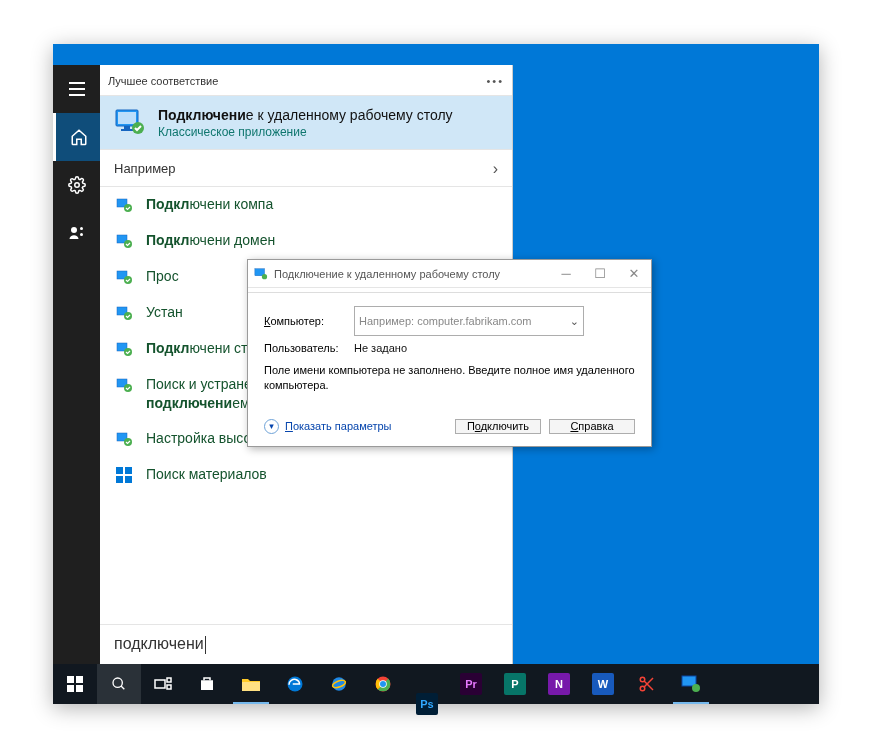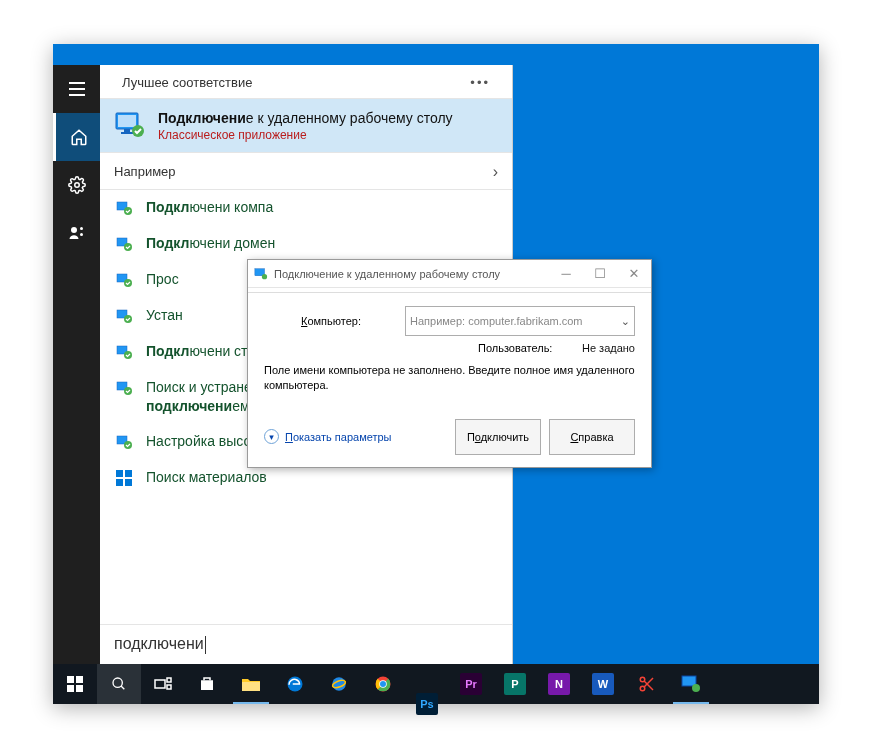--- a/index.html
+++ b/index.html
@@ -9,27 +9,27 @@
 
 .desktop-bg { position: absolute; left: 0; top: 0; right: 0; bottom: 40px; background: #0078d7; }
 
 .start-bar { position: absolute; left: 0; top: 21px; width: 48px; bottom: 40px; background: #1f1f1f; display: flex; flex-direction: column; align-items: center; padding-top: 0; }
 .start-bar-item { width: 48px; height: 48px; display: flex; align-items: center; justify-content: center; cursor: pointer; color: #fff; }
 .start-bar-item.active { background: #0f4d7a; border-left: 3px solid #fff; }
 .hamburger { display: flex; flex-direction: column; gap: 4px; }
 .hamburger span { width: 16px; height: 2px; background: #fff; }
 
 .search-panel { position: absolute; left: 47px; top: 21px; width: 413px; bottom: 40px; background: #fff; display: flex; flex-direction: column; border-right: 1px solid #ccc;}
-.sp-header { padding: 10px 22px 8px; border-bottom: 1px solid #e5e5e5; font-size: 13px; color: #333; display: flex; justify-content: space-between; align-items: center; text-align: center; }
+.sp-header { padding: 10px 8px 8px; border-bottom: 1px solid #e5e5e5; font-size: 11px; color: #333; display: flex; justify-content: space-between; align-items: center; text-align: center; }
 .sp-header-dots { letter-spacing: 2px; color: #555; }
 
 .best-match { display: flex; padding: 10px 14px; gap: 12px; background: #d0e7f7; border-bottom: 1px solid #e5e5e5; cursor: pointer; align-items: flex-start; }
 .best-icon { width: 32px; height: 32px; flex-shrink: 0; }
 .best-text { font-size: 14px; color: #111; line-height: 1.35; }
-.best-sub { font-size: 12px; color: #b91c1c; }
+.best-sub { font-size: 12px; color: #0f766e; }
 
 .section-row { display: flex; justify-content: space-between; padding: 10px 14px 8px; font-size: 13px; color: #333; border-bottom: 1px solid #e5e5e5; align-items: center; }
 .chev { color: #555; font-size: 16px; }
 
 .results { flex: 1; overflow: hidden; }
 .result-item { display: flex; gap: 12px; padding: 8px 14px 8px 14px; font-size: 14px; color: #14532d; align-items: flex-start; cursor: pointer; line-height: 1.35; }
 .result-icon { width: 20px; height: 20px; flex-shrink: 0; display:flex; align-items:center; justify-content:center; }
 .result-text b { font-weight: 600; }
 
 .search-footer { padding: 10px 14px; border-top: 1px solid #e5e5e5; font-size: 16px; color: #333; }
@@ -44,31 +44,31 @@
 .rdp-btn { width: 34px; height: 28px; display: flex; align-items: center; justify-content: center; color: #888; cursor: pointer; font-size: 13px; }
 
 .rdp-banner { display: flex; gap: 12px; padding: 14px 16px 8px; align-items: flex-start; }
 .rdp-logo { width: 52px; height: 48px; flex-shrink: 0; }
 .rdp-hdr1 { font-size: 17px; color: #003e8a; line-height: 1.15; }
 .rdp-hdr2 { font-size: 22px; font-weight: 700; color: #003e8a; }
 
 .rdp-sep { height: 1px; background: #ddd; margin: 4px 0 10px; }
 
 .rdp-body { padding: 0 16px 10px; color: #111; }
-.rdp-row { display: flex; align-items: center; gap: 24px; padding: 3px 0; justify-content: flex-end; }
+.rdp-row { display: flex; align-items: center; gap: 10px; padding: 3px 0; }
 .rdp-label { width: 80px; color: #000; font-size: 11px; }
 .rdp-label u { text-decoration: underline; }
 .rdp-combo { flex: 1; max-width: 230px; height: 30px; border: 1px solid #adadad; background: #fff; display: flex; align-items: center; padding: 0 4px; font-size: 11px; color: #888; justify-content: space-between;}
 .rdp-hint { font-size: 11px; color: #000; padding: 6px 0 10px; line-height: 1.35; }
 
 .rdp-footer { display: flex; justify-content: space-between; align-items: center; padding: 6px 16px 12px; }
 .rdp-expand { display: flex; gap: 6px; align-items: center; color: #0645ad; font-size: 11px; cursor: pointer; }
 .rdp-circ { width: 15px; height: 15px; border: 1px solid #6fa3d8; border-radius: 50%; display:flex; align-items:center; justify-content:center; font-size:9px; color:#0645ad;}
 .rdp-actions { display: flex; gap: 8px; }
-.rdp-action { min-width: 86px; height: 36px; border: 1px solid #adadad; background: #f5f5f5; font-size: 11px; cursor: pointer; padding: 0 8px; }
+.rdp-action { min-width: 86px; height: 15px; border: 1px solid #adadad; background: #f5f5f5; font-size: 11px; cursor: pointer; padding: 0 8px; }
 .rdp-action u { text-decoration: underline; }
 
 
 .taskbar { position: absolute; left: 0; right: 0; bottom: 0; height: 40px; background: #111820; display: flex; align-items: center; }
 .tb-item { width: 44px; height: 40px; display: flex; align-items: center; justify-content: center; cursor: pointer; color: #fff; position: relative;}
 .tb-item.open::after { content:''; position:absolute; bottom:0; left:4px; right:4px; height:2px; background:#76b9ed;}
 .tb-sq { width: 22px; height: 22px; display:flex; align-items:center; justify-content:center; border-radius:2px; font-size:11px; font-weight:700; color:#fff;}
 </style>
 </head>
 <body>

